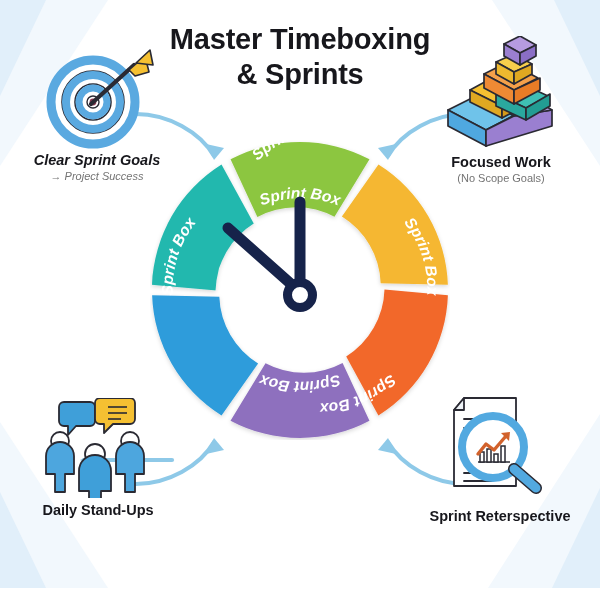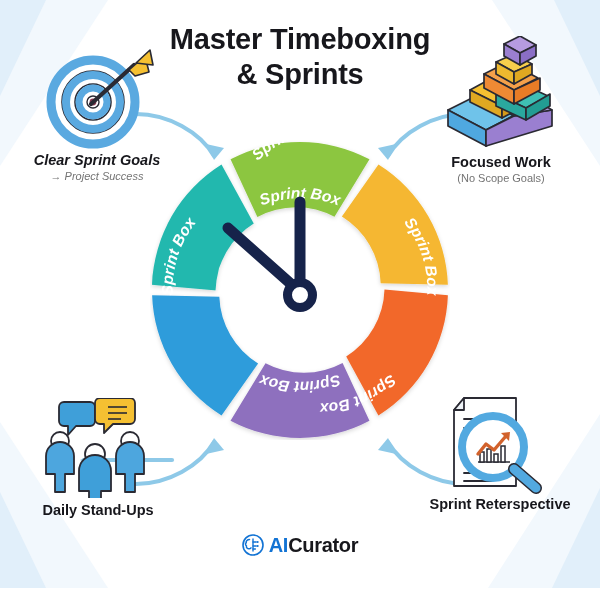--- a/index.html
+++ b/index.html
@@ -59,21 +59,21 @@
   #corner-tl .cap-title { text-align: center; }
   #corner-tl .cap-sub { text-align: center; }
 
   #corner-tr { right: 6px; top: 36px; width: 186px; }
   #corner-tr .cap { margin-top: 6px; }
 
   #corner-bl { left: 2px; top: 398px; width: 192px; }
   #corner-bl .cap { margin-top: 4px; }
 
   #corner-br { right: 2px; top: 392px; width: 196px; }
-  #corner-br .cap { margin-top: 0; }
+  #corner-br .cap { margin-top: 12px; }
 
   .icon-center { display: flex; justify-content: center; }
 
   
   .arrow-svg { position: absolute; pointer-events: none; }
 
   
   #logo {
     position: absolute;
     left: 0; top: 534px; width: 600px;
@@ -314,27 +314,14 @@
 
         <line x1="74" y1="77" x2="96" y2="96" stroke="#2a2a33" stroke-width="12" stroke-linecap="round"></line>
         <line x1="74" y1="77" x2="96" y2="96" stroke="#52a9e0" stroke-width="9" stroke-linecap="round"></line>
       </svg>
     </div>
     <div class="cap">
       <div class="cap-title">Sprint Reterspective</div>
     </div>
   </div>
 
-  <div id="logo">
-    <svg width="22" height="22" viewBox="0 0 22 22">
-      <circle cx="11" cy="11" r="10" fill="none" stroke="#1273d4" stroke-width="1.6"></circle>
-      <path d="M7.5,5.5 c-2.2,0 -3.6,1.6 -3.3,3.2 c-1,0.8 -0.9,2.4 0.2,3.1 c-0.3,1.6 0.9,3 2.6,3 c0.9,0 1.6,-0.4 2,-1" fill="none" stroke="#1273d4" stroke-width="1.5" stroke-linecap="round"></path>
-      <path d="M11,5 v12" fill="none" stroke="#1273d4" stroke-width="1.4" stroke-linecap="round"></path>
-      <path d="M11,8 h3.2 M11,12 h3.2 M11,15 h2.4" fill="none" stroke="#1273d4" stroke-width="1.3" stroke-linecap="round"></path>
-      <circle cx="15.6" cy="8" r="1.1" fill="#1273d4"></circle>
-      <circle cx="15.6" cy="12" r="1.1" fill="#1273d4"></circle>
-    </svg>
-    <span class="logo-text">
-      <span class="logo-ai">AI</span><span class="logo-curator">Curator</span>
-    </span>
-  </div>
 
 </div>
 
 </body></html>

